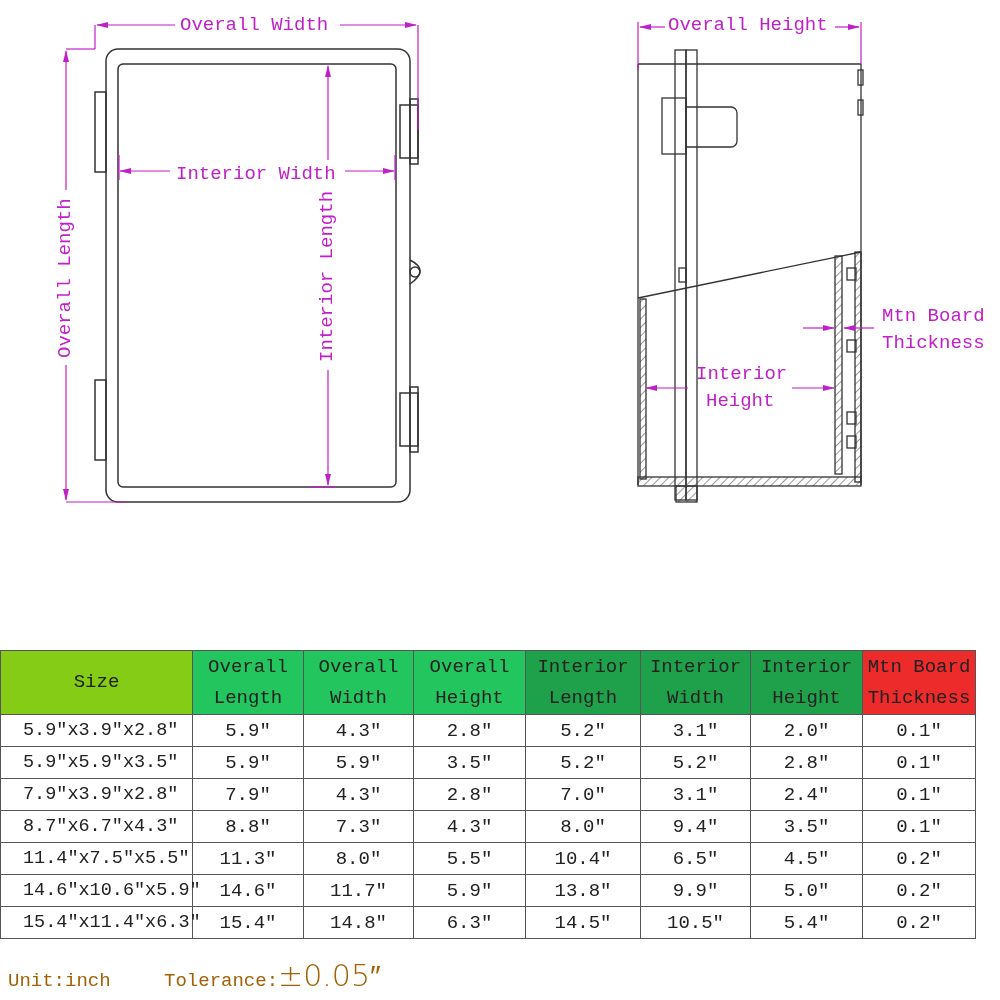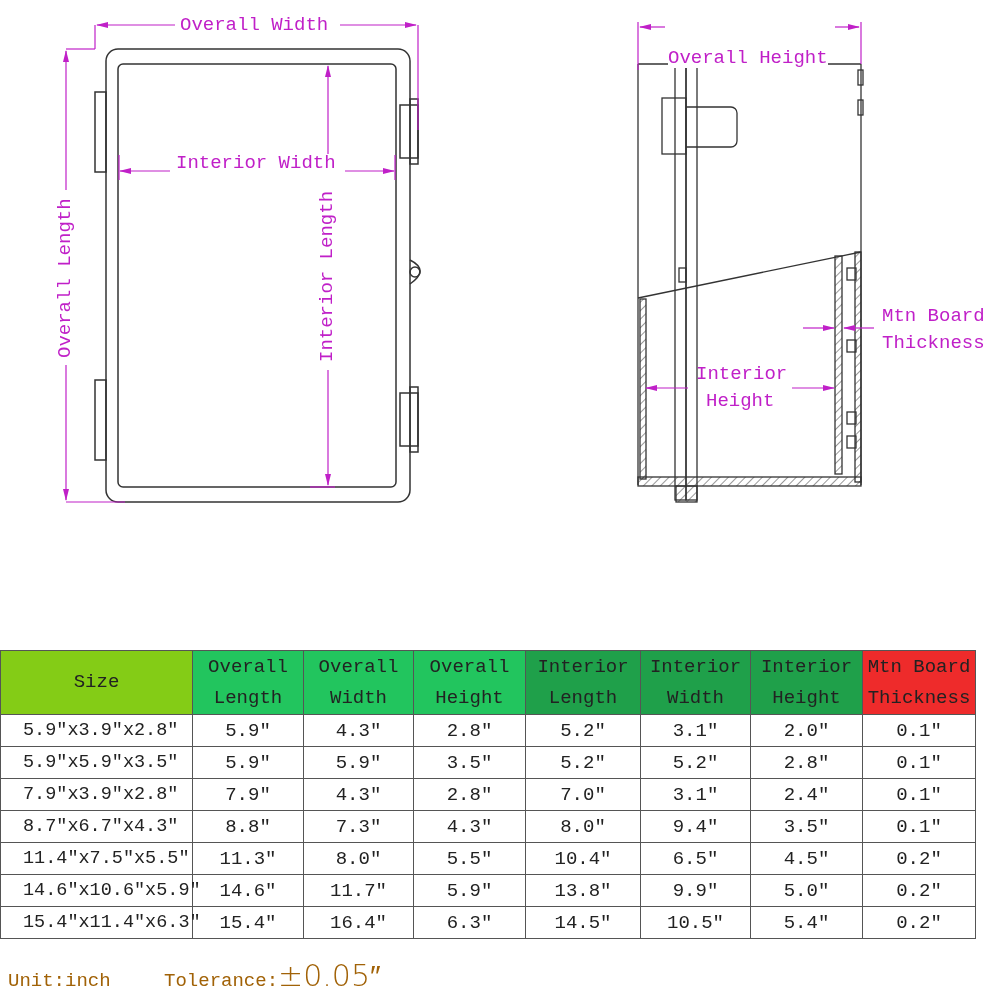--- a/index.html
+++ b/index.html
@@ -109,24 +109,24 @@
       <line x1="688" y1="388" x2="646" y2="388" marker-end="url(#ah)"></line>
       <line x1="792" y1="388" x2="834" y2="388" marker-end="url(#ah)"></line>
 
       <line x1="803" y1="328" x2="834" y2="328" marker-end="url(#ah)"></line>
       <line x1="874" y1="328" x2="844" y2="328" marker-end="url(#ah)"></line>
     </g>
   </svg>
 
   <span class="lbl" style="left:180px;top:16px;">Overall Width</span>
   <span class="lbl vert" style="left:56px;top:358px;">Overall Length</span>
-  <span class="lbl" style="left:176px;top:154px;">Interior Width</span>
+  <span class="lbl" style="left:176px;top:165px;">Interior Width</span>
   <span class="lbl vert" style="left:318px;top:362px;">Interior Length</span>
 
-  <span class="lbl" style="left:668px;top:16px;margin-top:33px;">Overall Height</span>
+  <span class="lbl" style="left:668px;top:16px;">Overall Height</span>
   <span class="lbl" style="left:696px;top:365px;background:transparent;">Interior</span>
   <span class="lbl" style="left:706px;top:392px;background:transparent;">Height</span>
   <span class="lbl" style="left:882px;top:307px;">Mtn Board</span>
   <span class="lbl" style="left:882px;top:334px;">Thickness</span>
 </div>
 
 <table class="spec">
   <colgroup>
     <col style="width:192px">
       <col style="width:111px">
@@ -206,21 +206,21 @@
       <td>11.7″</td>
       <td>5.9″</td>
       <td>13.8″</td>
       <td>9.9″</td>
       <td>5.0″</td>
       <td>0.2″</td>
     </tr>
     <tr>
       <td class="size">15.4″x11.4″x6.3″</td>
       <td>15.4″</td>
-      <td>16.4″</td>
+      <td>14.8″</td>
       <td>6.3″</td>
       <td>14.5″</td>
       <td>10.5″</td>
       <td>5.4″</td>
       <td>0.2″</td>
     </tr>
   </tbody>
 </table>
 
 <div class="footer">

